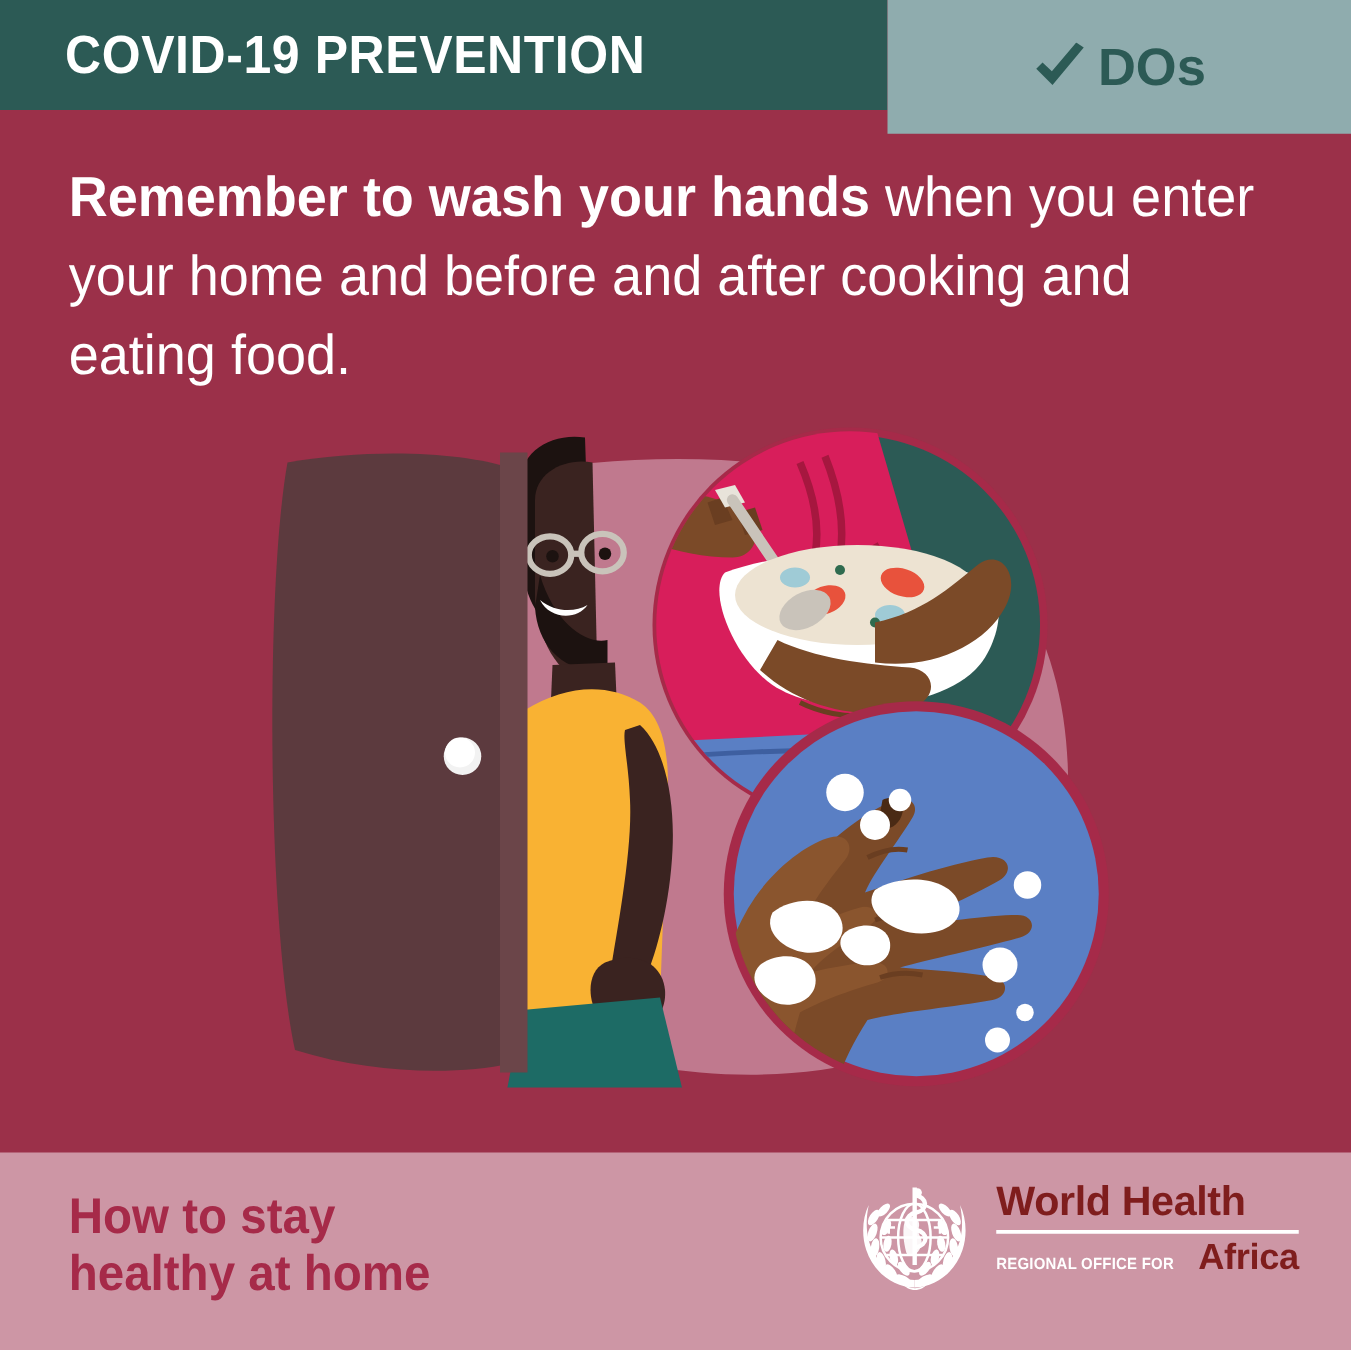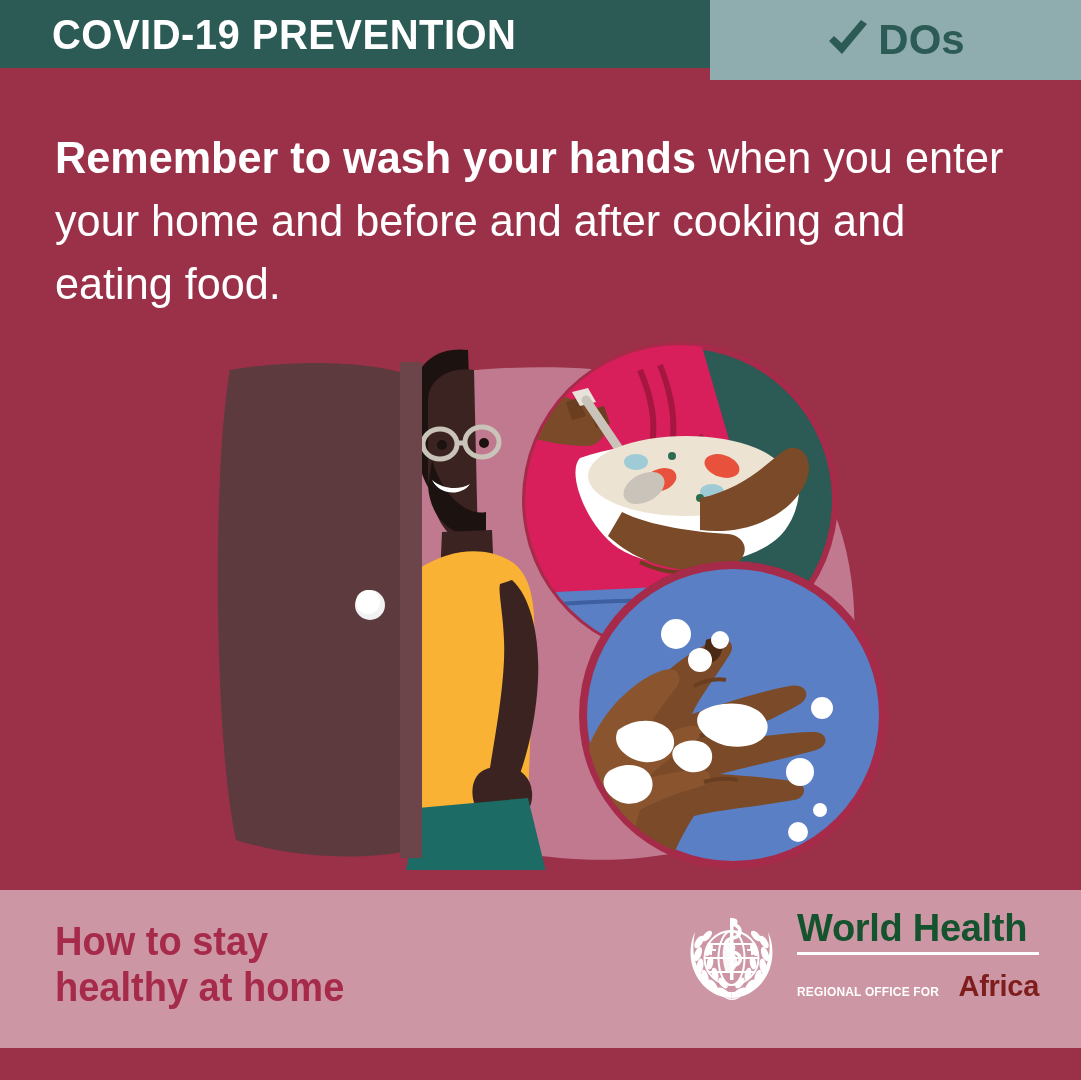--- a/index.html
+++ b/index.html
@@ -11,36 +11,36 @@
     background:#9B3049;
     overflow:hidden;
   }
 
   
   #header{
     position:absolute;left:0;top:0;width:1081px;height:88px;
     display:flex;
   }
   #header-title-band{
-    width:710px;height:68px;background:#2C5A55;
+    width:710px;height:88px;background:#2C5A55;
     display:flex;align-items:center;
   }
   #header-title{
     color:#FFFFFF;
     font-family:"Liberation Sans",sans-serif;
     font-weight:bold;
     font-size:43px;
     letter-spacing:0.5px;
     transform:scaleX(0.93);
     transform-origin:left center;
     margin-left:52px;
     white-space:nowrap;
   }
   #header-dos-band{
-    flex:1;height:80px;background:#8FACAE;
+    flex:1;height:107px;background:#8FACAE;
     display:flex;align-items:center;justify-content:center;
     gap:8px;
   }
   #check-icon{width:44px;height:40px;display:block;}
   #header-dos-label{
     color:#2C5A55;
     font-weight:bold;
     font-size:42px;
     letter-spacing:0px;
     white-space:nowrap;
@@ -59,47 +59,47 @@
   #headline b{font-weight:bold;}
 
   
   #illustration{
     position:absolute;left:0;top:340px;width:1081px;height:590px;
   }
   #illustration svg{display:block;width:1081px;height:590px;}
 
   
   #footer{
-    position:absolute;left:0;top:890px;width:1081px;height:158px;
+    position:absolute;left:0;top:922px;width:1081px;height:158px;
     background:#CD96A5;
   }
   #footer-tagline{
     position:absolute;left:55px;top:28px;
     color:#A62A49;
     font-weight:bold;
     font-size:40px;
     line-height:46px;
     white-space:pre-line;
     transform:scaleX(0.95);
     transform-origin:left top;
   }
   #who-logo{
     position:absolute;right:42px;top:16px;
     display:flex;align-items:flex-start;gap:13px;
   }
   #who-emblem{width:105px;height:105px;display:block;}
   #who-wordmark{display:flex;flex-direction:column;padding-top:4px;}
   .who-line{
-    color:#14532d;font-weight:bold;font-size:38px;line-height:37px;
+    color:#7f1d1d;font-weight:bold;font-size:33px;line-height:37px;
     letter-spacing:-0.3px;white-space:nowrap;
   }
   #who-divider{
     height:3px;background:#FFFFFF;margin:5px 0 3px 0;width:100%;
   }
-  #who-region{display:flex;align-items:baseline;gap:7px;margin-top:12px;}
+  #who-region{display:flex;align-items:baseline;gap:7px;}
   #who-region-prefix{
     color:#FFFFFF;font-weight:bold;font-size:13px;
     letter-spacing:0.2px;white-space:nowrap;
     transform:scaleX(0.92);transform-origin:left center;
   }
   #who-region-name{
     color:#7f1d1d;font-weight:bold;font-size:29px;
     letter-spacing:-0.3px;white-space:nowrap;
   }
 </style>

